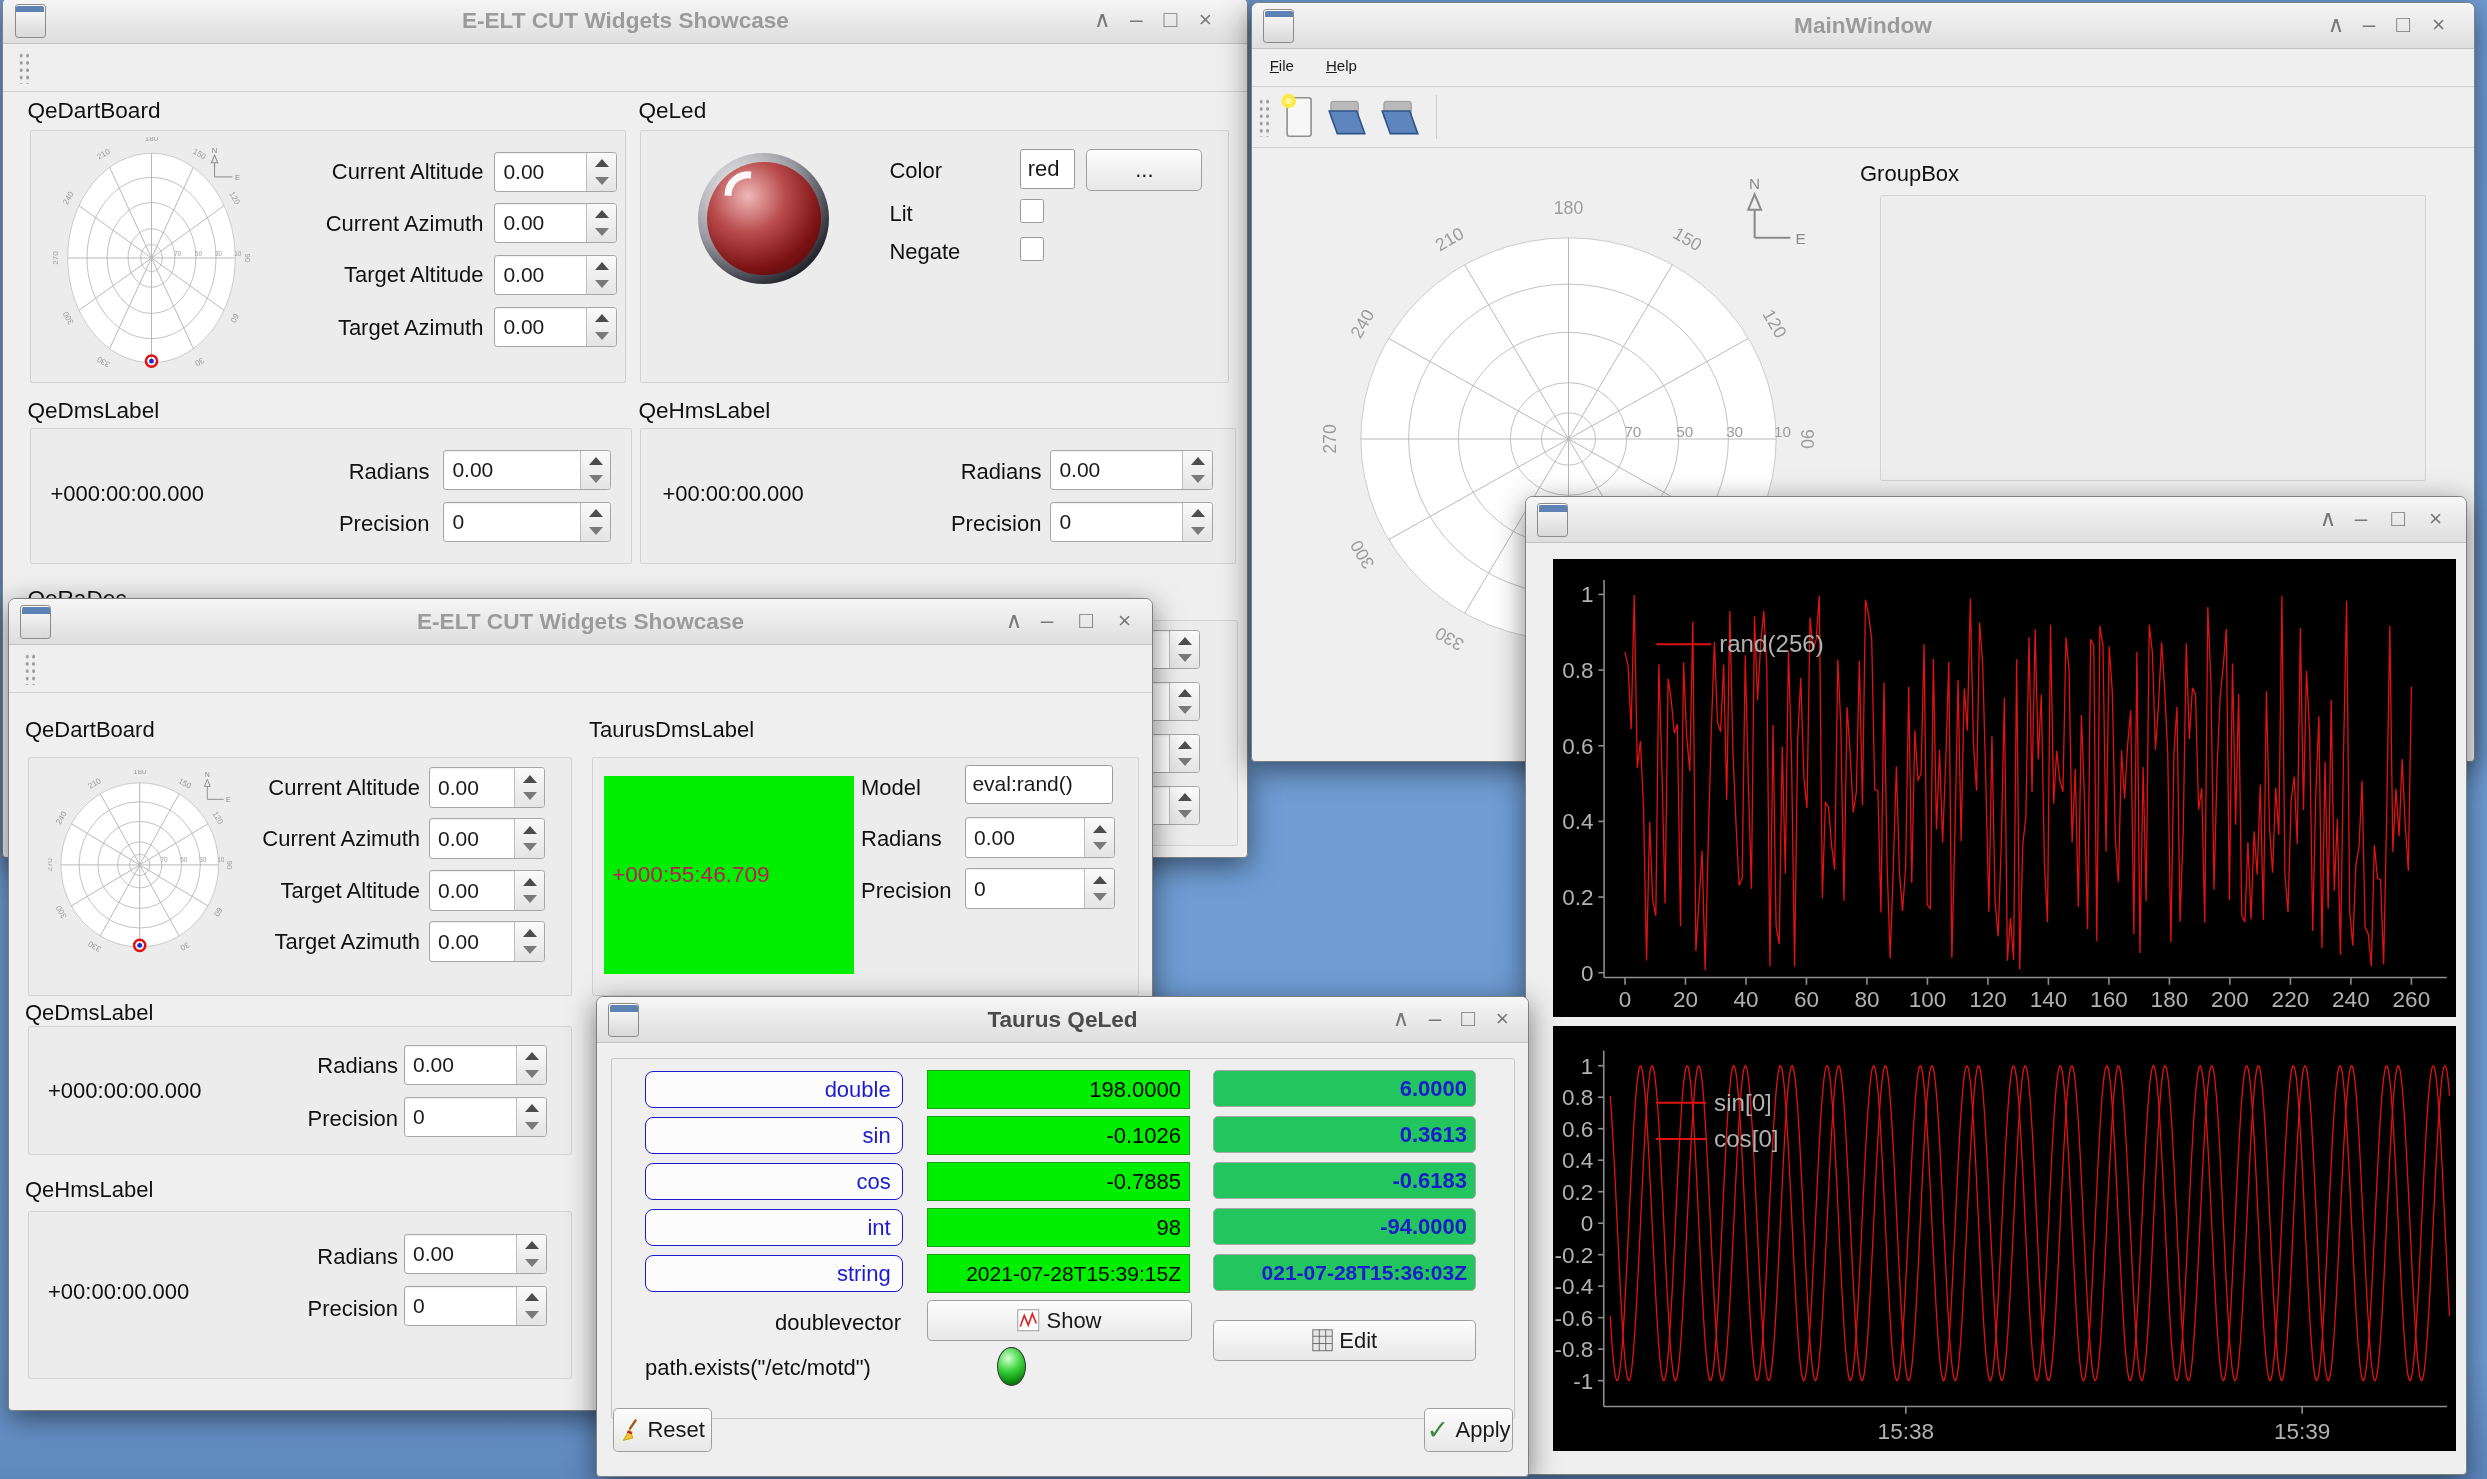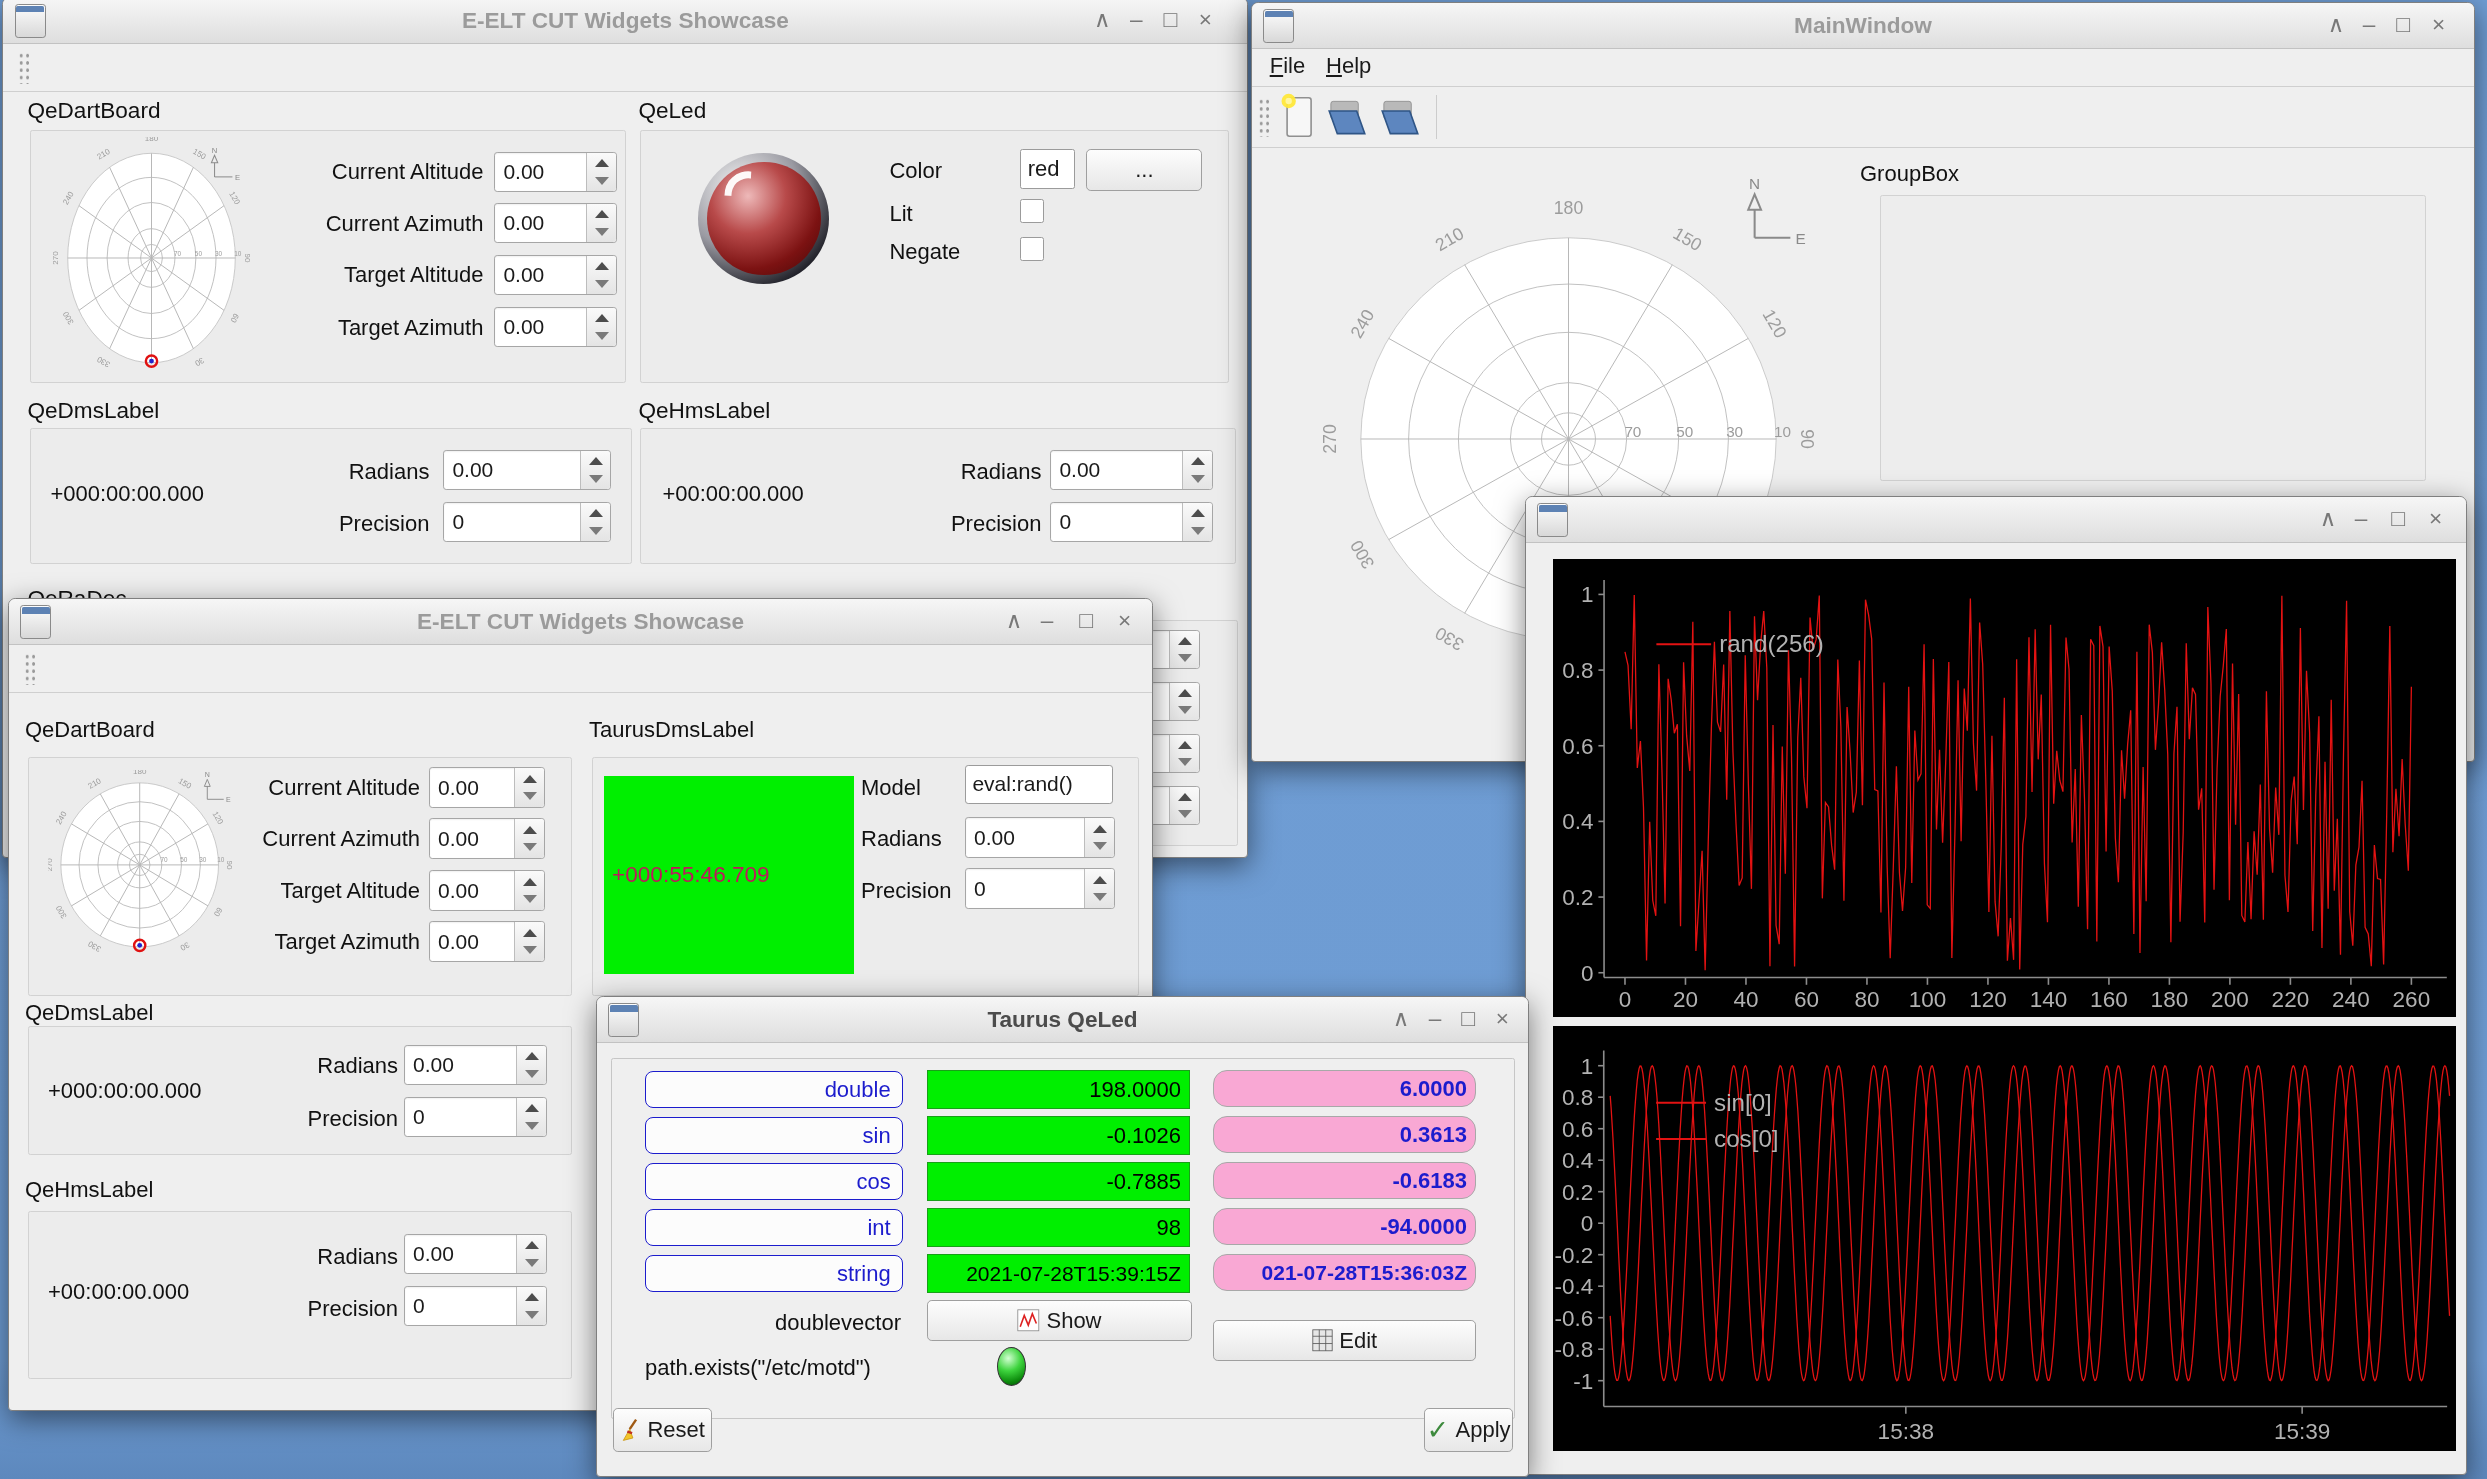--- a/index.html
+++ b/index.html
@@ -35,29 +35,29 @@
   .spinbtns{position:absolute;right:0;top:0;bottom:0;width:29px;border-left:0.8px solid #bdbdbd;
             background:linear-gradient(#fafafa,#e4e4e4);border-radius:0 3.2px 3.2px 0;}
   .tri-up{position:absolute;left:50%;top:27%;transform:translate(-50%,-50%);width:0;height:0;
           border-left:7.3px solid transparent;border-right:7.3px solid transparent;border-bottom:8.9px solid #4d4d4d;}
   .tri-dn{position:absolute;left:50%;top:73%;transform:translate(-50%,-50%);width:0;height:0;
           border-left:7.3px solid transparent;border-right:7.3px solid transparent;border-top:8.9px solid #7a7a7a;}
   .checkbox{position:absolute;width:22px;height:22px;background:#fff;border:0.8px solid #9b9b9b;border-radius:2.4px;}
   .pushbtn{position:absolute;background:linear-gradient(#fdfdfd,#e7e7e7);
            border:0.8px solid #9f9f9f;border-radius:4.8px;font-size:22px;
            display:flex;align-items:center;justify-content:center;gap:6.4px;}
-  .menu-item{position:absolute;top:50px;height:32px;line-height:32px;font-size:22px;padding:0 8px;text-align:center;}
+  .menu-item{position:absolute;top:50px;height:32px;line-height:32px;font-size:15px;padding:0 8px;text-align:center;}
   .plotblack{position:absolute;background:#000;}
   .pill{position:absolute;background:#fcfcfc;border:1.6px solid #1c1ccd;border-radius:8px;}
   .pill span{position:absolute;right:11.3px;top:0;bottom:0;display:flex;align-items:center;
              font-size:22px;color:#1c1ccd;}
   .cellg{position:absolute;background:#00ef00;border:0.8px solid #18a018;}
   .cellg span{position:absolute;right:8px;left:4.8px;top:0;bottom:0;display:flex;align-items:center;
               justify-content:flex-end;font-size:22px;color:#000;white-space:nowrap;overflow:hidden;}
-  .cellw{position:absolute;background:#f9a8d4;border:1.6px solid #a8a8a8;border-radius:14px;}
+  .cellw{position:absolute;background:#22c55e;border:1.6px solid #a8a8a8;border-radius:5px;}
   .cellw span{position:absolute;right:8px;left:3.2px;top:0;bottom:0;display:flex;align-items:center;
               justify-content:flex-end;font-size:22px;font-weight:bold;color:#1c1ccd;
               white-space:nowrap;overflow:hidden;}
   .led-big{position:absolute;border-radius:50%;
            background:radial-gradient(circle at 32% 28%,#f5f5f5,#9a9aa2 45%,#23232b 78%,#000 100%);}
   .led-big .inner{position:absolute;left:8.9px;top:8.9px;right:8.9px;bottom:8.9px;border-radius:50%;
            background:radial-gradient(circle at 36% 30%,#eeb9b9 0%,#b84a4a 35%,#7c1212 68%,#420606 100%);}
   .led-big .gleam{position:absolute;left:22%;top:12%;width:30%;height:38%;border:7.3px solid rgba(255,255,255,.95);
            border-color:rgba(255,255,255,.95) transparent transparent transparent;border-radius:50%;transform:rotate(-42deg);}
   .ledsm{position:absolute;border-radius:50%;

